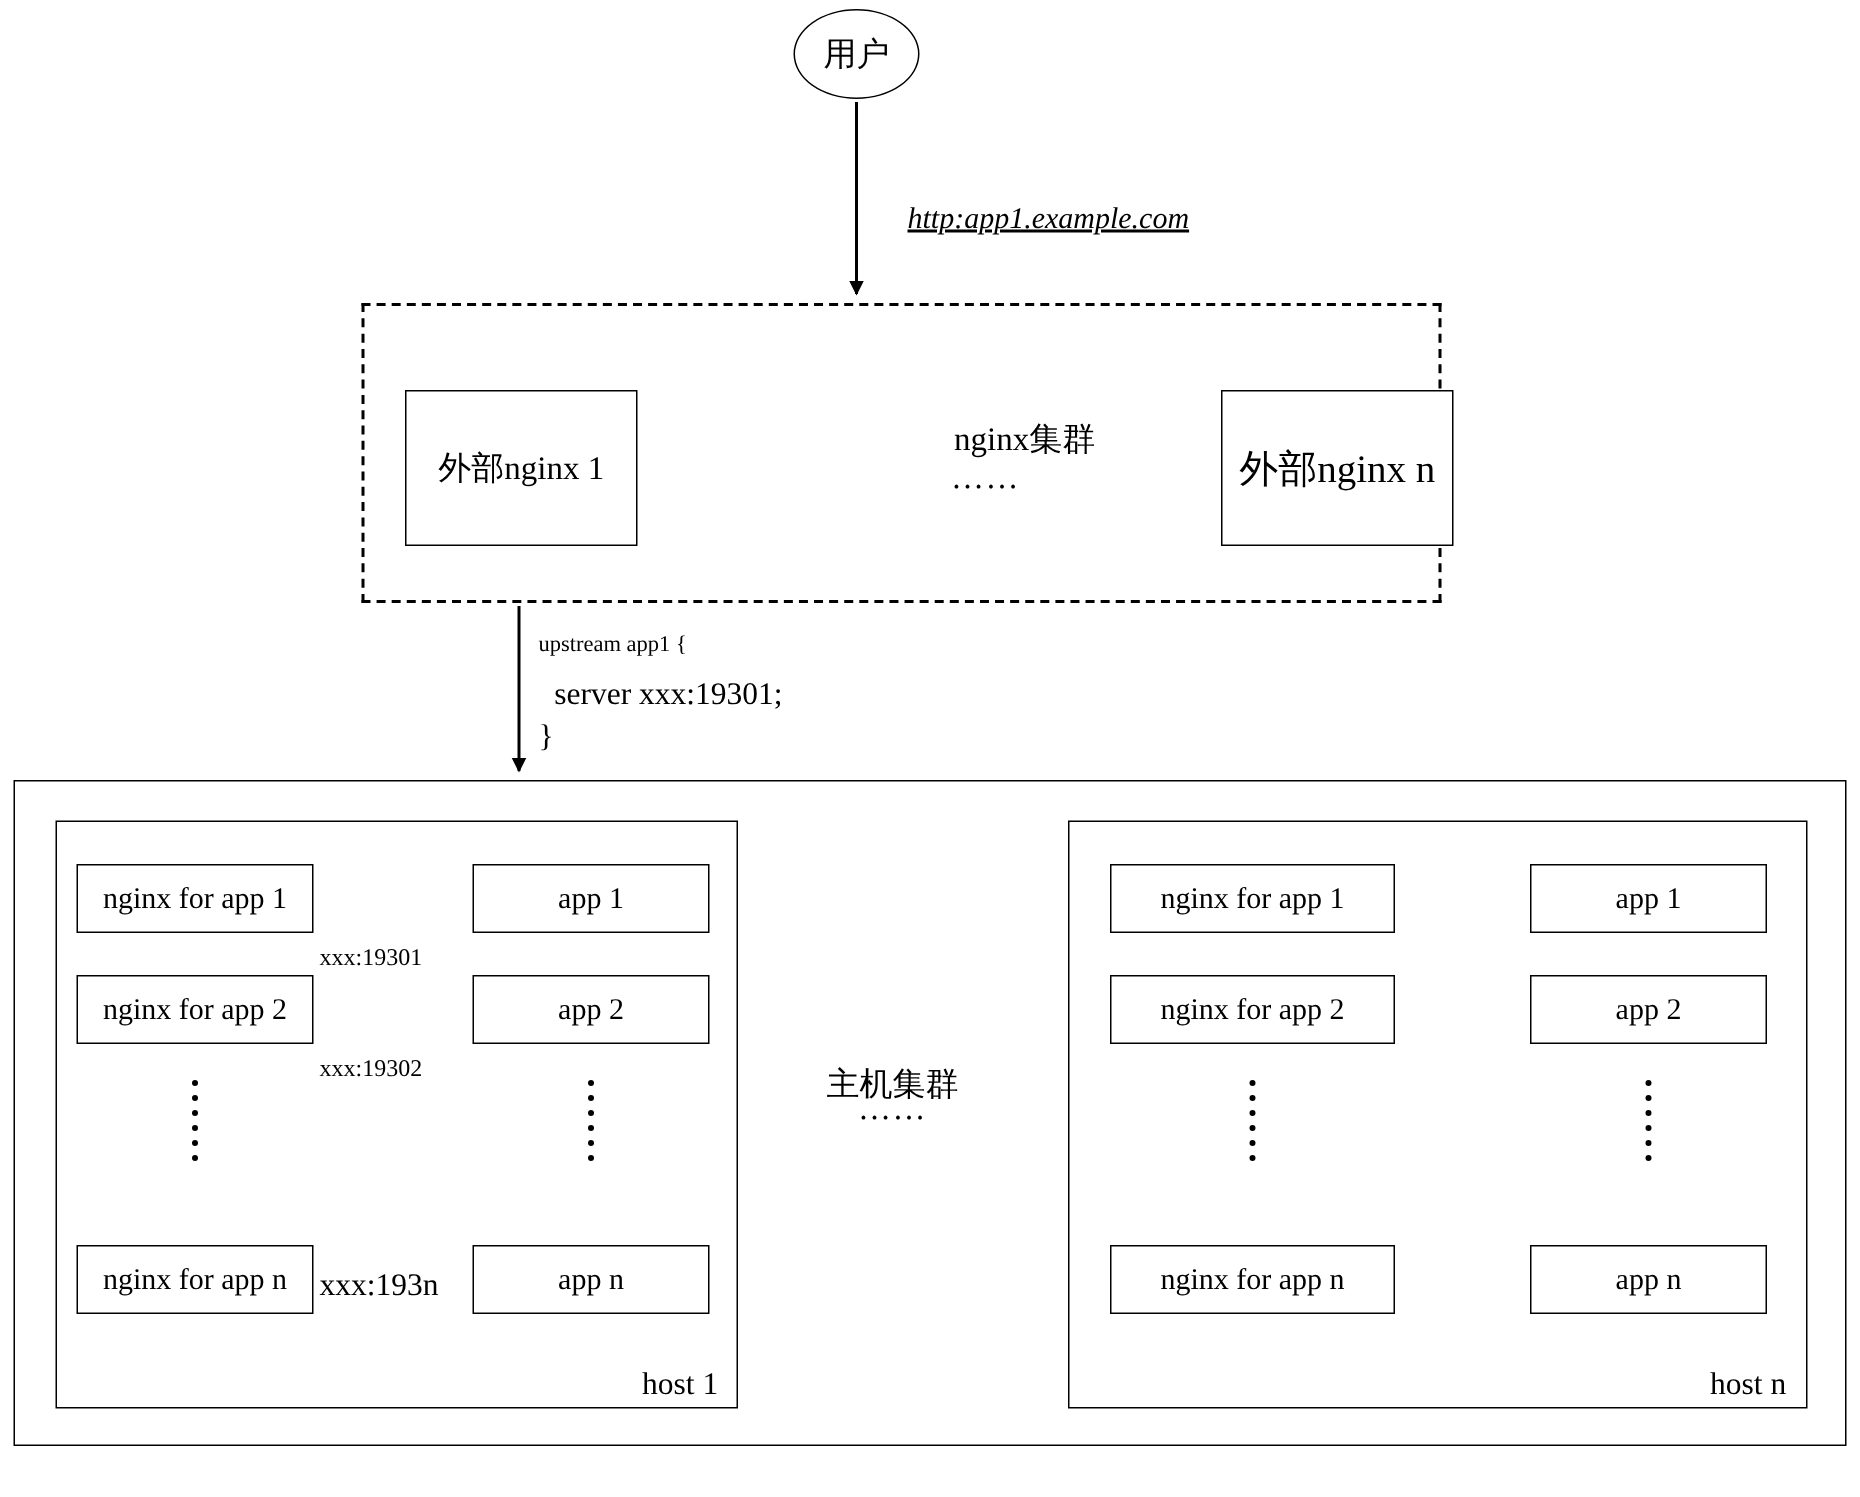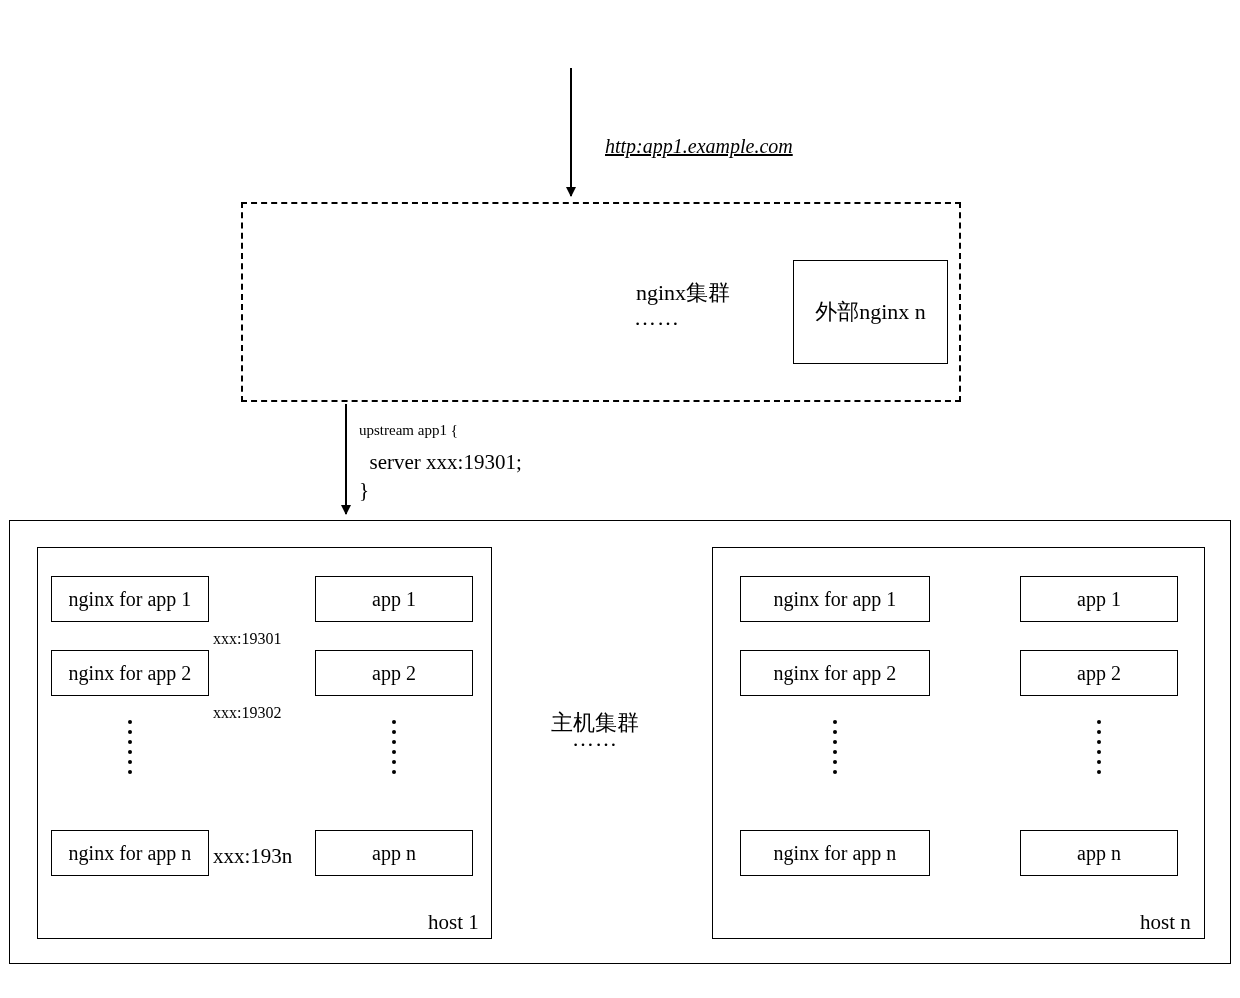--- a/index.html
+++ b/index.html
@@ -45,29 +45,35 @@
     position: absolute;
     left: 0; top: 0;
     pointer-events: none;
   }
 </style>
 </head>
 <body>
 
 <div class="canvas">
 
+  <div class="node circle" style="left:529px; top:6px; width:84px; height:60px; font-size:22px;">
+    <span>用户</span>
+  </div>
 
   <div class="label underline" style="left:605px; top:135px; font-size:20px;">http:app1.example.com</div>
 
   <div class="node dashed" style="left:241px; top:202px; width:720px; height:200px; border-width:2px;"></div>
 
   <div class="label" style="left:636px; top:278px; font-size:22px;">nginx集群</div>
   <div class="label" style="left:634px; top:305px; font-size:22px; letter-spacing:1px;">……</div>
 
-  <div class="node" style="left:793px; top:260px; width:155px; height:104px; font-size:22px;">
+  <div class="node" style="left:270px; top:260px; width:155px; height:104px; font-size:22px;">
+    <span>外部nginx 1</span>
+  </div>
+  <div class="node" style="left:814px; top:260px; width:155px; height:104px; font-size:26px;">
     <span>外部nginx n</span>
   </div>
 
   <div class="label" style="left:359px; top:422px; font-size:15px;">upstream app1 {</div>
   <div class="label" style="left:359px; top:450px; font-size:21px;">  server xxx:19301;</div>
   <div class="label" style="left:359px; top:478px; font-size:21px;">}</div>
 
   <div class="node" style="left:9px; top:520px; width:1222px; height:444px;"></div>
 
   <div class="label center-x" style="left:595px; top:708px; font-size:22px;">主机集群</div>

